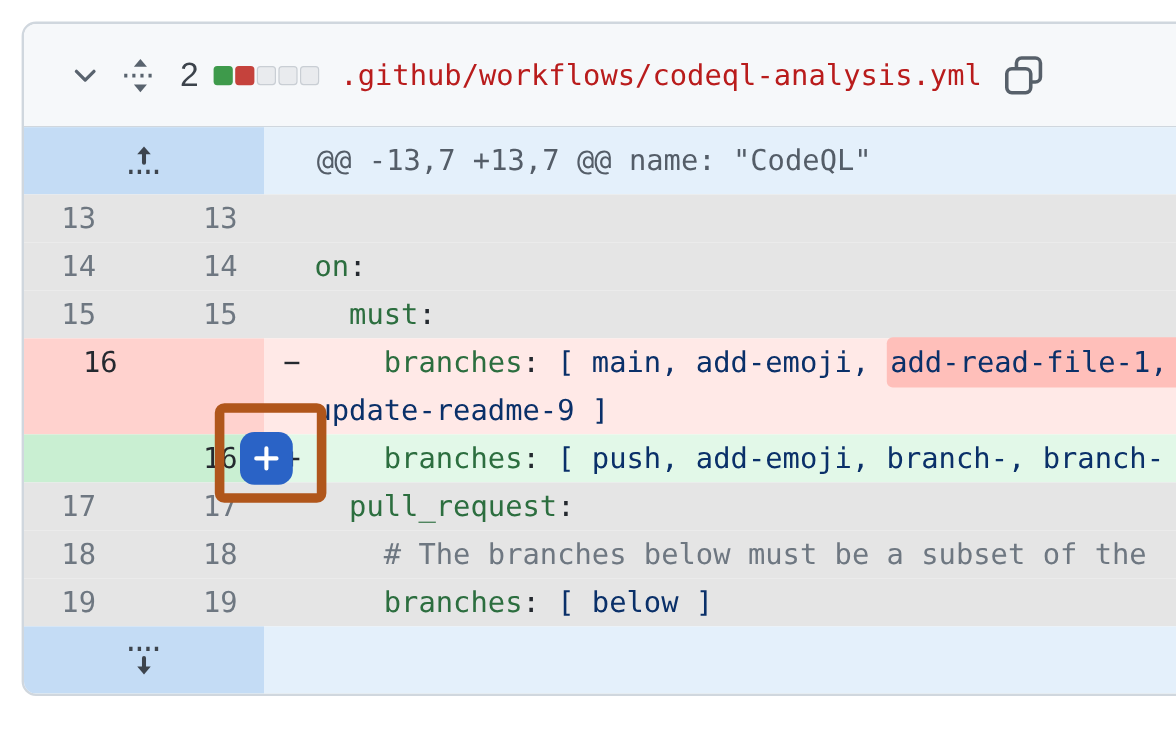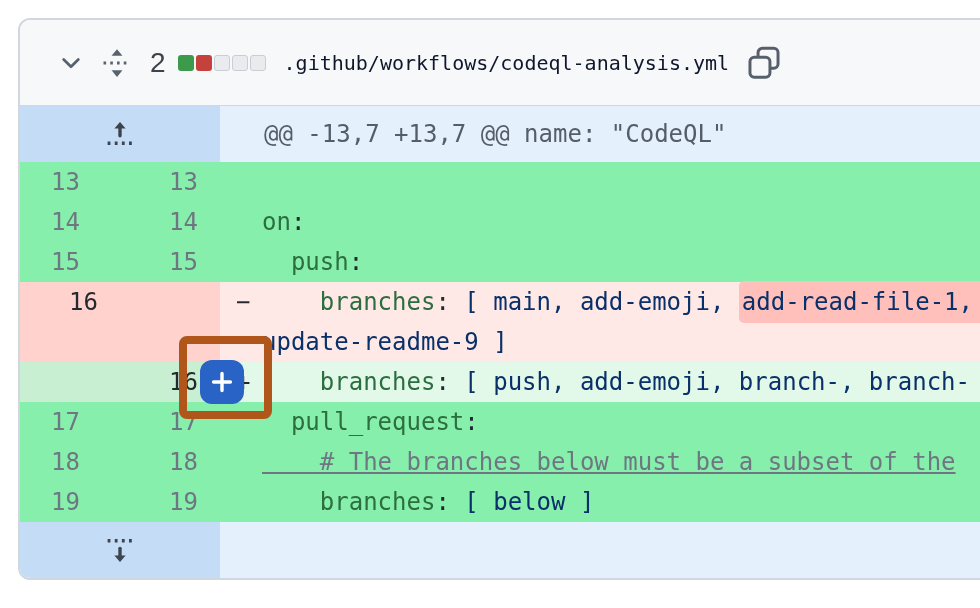--- a/index.html
+++ b/index.html
@@ -18,21 +18,21 @@
   }
   .iconbtn{background:none;border:none;padding:0;display:flex;align-items:center;cursor:pointer;}
   .changes-count{font-size:28px;color:#3c434b;font-weight:400;}
   .diffstat{display:flex;gap:2px;margin-left:-6px;}
   .sq{width:16px;height:16px;border-radius:3px;box-sizing:border-box;}
   .sq.add{background:#3e9a4b;}
   .sq.del{background:#c5423c;}
   .sq.neutral{background:#e9ebee;border:1.5px solid #c9ced4;}
   .filepath{
     font-family:"DejaVu Sans Mono","Liberation Mono",monospace;
-    font-size:20px;color:#0f172a;white-space:nowrap;
+    font-size:24px;color:#b91c1c;white-space:nowrap;
   }
   
   .hunkrow{display:flex;height:56px;}
   .gutblue{width:200px;background:#c4dcf5;display:flex;align-items:center;justify-content:center;cursor:pointer;border:none;padding:0;}
   .hunktext{
     flex:1;background:#e4f0fb;color:#545d68;white-space:pre;
     font-family:"DejaVu Sans Mono","Liberation Mono",monospace;
     font-size:24px;line-height:56px;padding-left:44px;
   }
   .botrow{display:flex;height:56px;}
@@ -45,31 +45,31 @@
     font-family:"DejaVu Sans Mono","Liberation Mono",monospace;
     font-size:24px;line-height:40px;color:#6e7781;cursor:pointer;
   }
   .codecell{flex:1;min-width:0;}
   .cl{
     height:40px;padding-left:16px;white-space:pre;overflow:visible;
     font-family:"DejaVu Sans Mono","Liberation Mono",monospace;
     font-size:24px;line-height:40px;color:#24292f;
   }
   .mk{display:inline-block;width:26px;color:#24292f;}
-  .drow.ctx .gut,.drow.ctx .codecell{background:#86efac;gap:36px;}
+  .drow.ctx .gut,.drow.ctx .codecell{background:#e5e5e5;gap:36px;}
   .drow.del .gut{background:#ffd2ce;}
   .drow.del .codecell{background:#ffe9e7;}
   .drow.add .gut{background:#c9efd2;}
   .drow.add .codecell{background:#e2f8e8;}
   .drow.del .ln,.drow.add .ln{color:#24292f;}
   
   [data-y="key"]{color:#2c6e3f;}
   [data-y="pn"]{color:#24292f;}
   [data-y="vl"]{color:#0a3069;}
-  [data-y="cm"]{color:#6e7781;text-decoration:underline;}
+  [data-y="cm"]{color:#6e7781;}
   [data-y="dx"]{
     color:#0a3069;background:#ffbfba;border-radius:5px 0 0 5px;
     padding:7px 300px 7px 3px;
   }
   
   .addbtn{
     position:absolute;left:180px;top:340px;width:44px;height:44px;
     border:none;border-radius:12px;background:#2a63c6;z-index:4;
     display:flex;align-items:center;justify-content:center;cursor:pointer;
   }
@@ -153,21 +153,21 @@
       <div class="cl"><span class="mk"></span><span data-y="key">on</span><span data-y="pn">:</span></div>
     </div>
   </div>
 
   <div class="drow ctx">
     <div class="gut">
       <span class="ln">15</span>
       <span class="ln">15</span>
     </div>
     <div class="codecell">
-      <div class="cl"><span class="mk"></span><span data-y="key">  push</span><span data-y="pn">:</span></div>
+      <div class="cl"><span class="mk"></span><span data-y="key">  must</span><span data-y="pn">:</span></div>
     </div>
   </div>
 
   <div class="drow del">
     <div class="gut">
       <span class="ln">16</span>
       <span class="ln"></span>
     </div>
     <div class="codecell">
       <div class="cl"><span class="mk">−</span><span data-y="key">    branches</span><span data-y="pn">:</span><span data-y="vl"> [ main, add-emoji, </span><span data-y="dx">add-read-file-1,</span></div>

